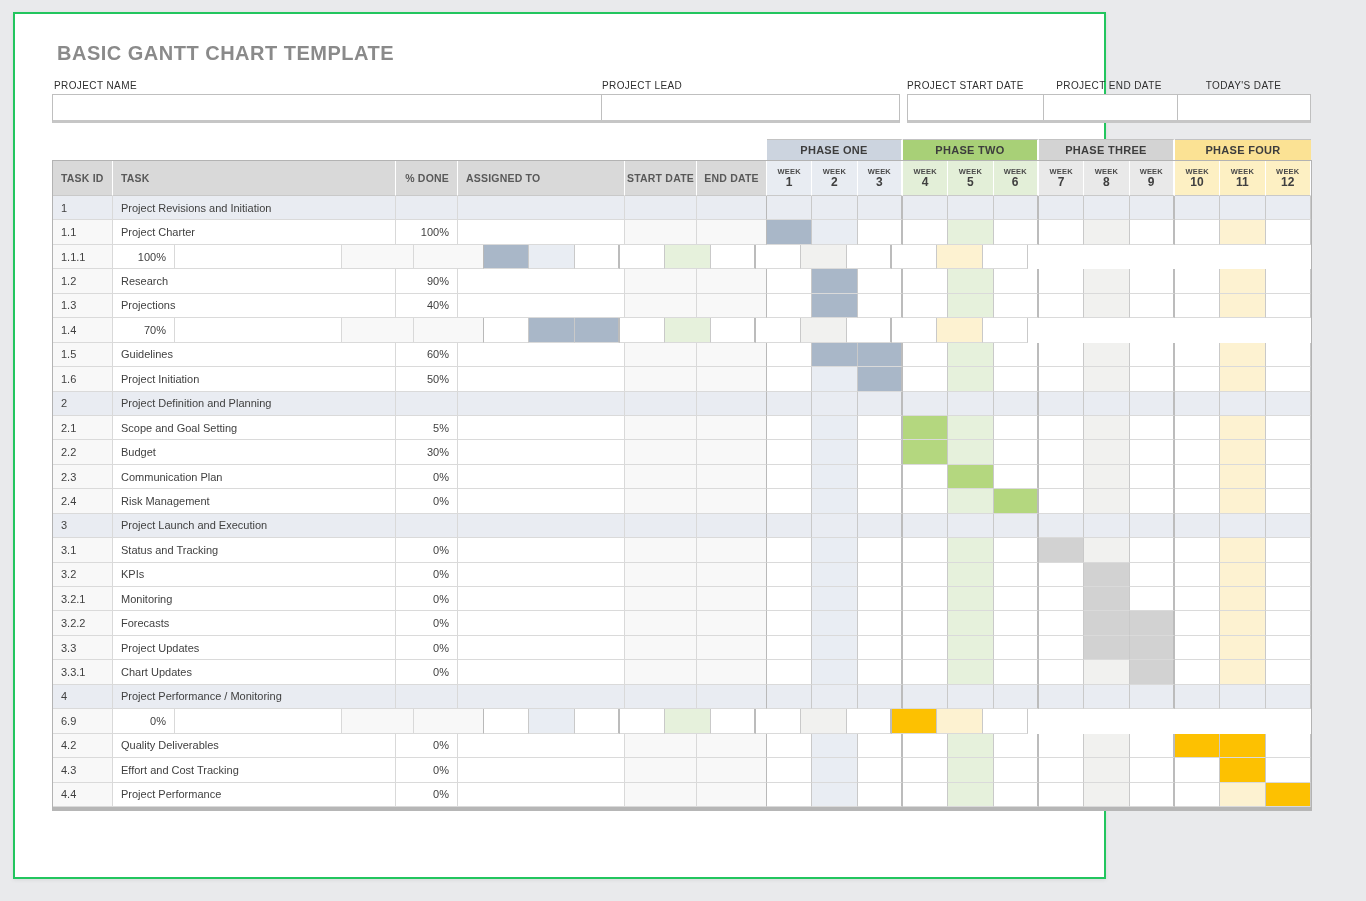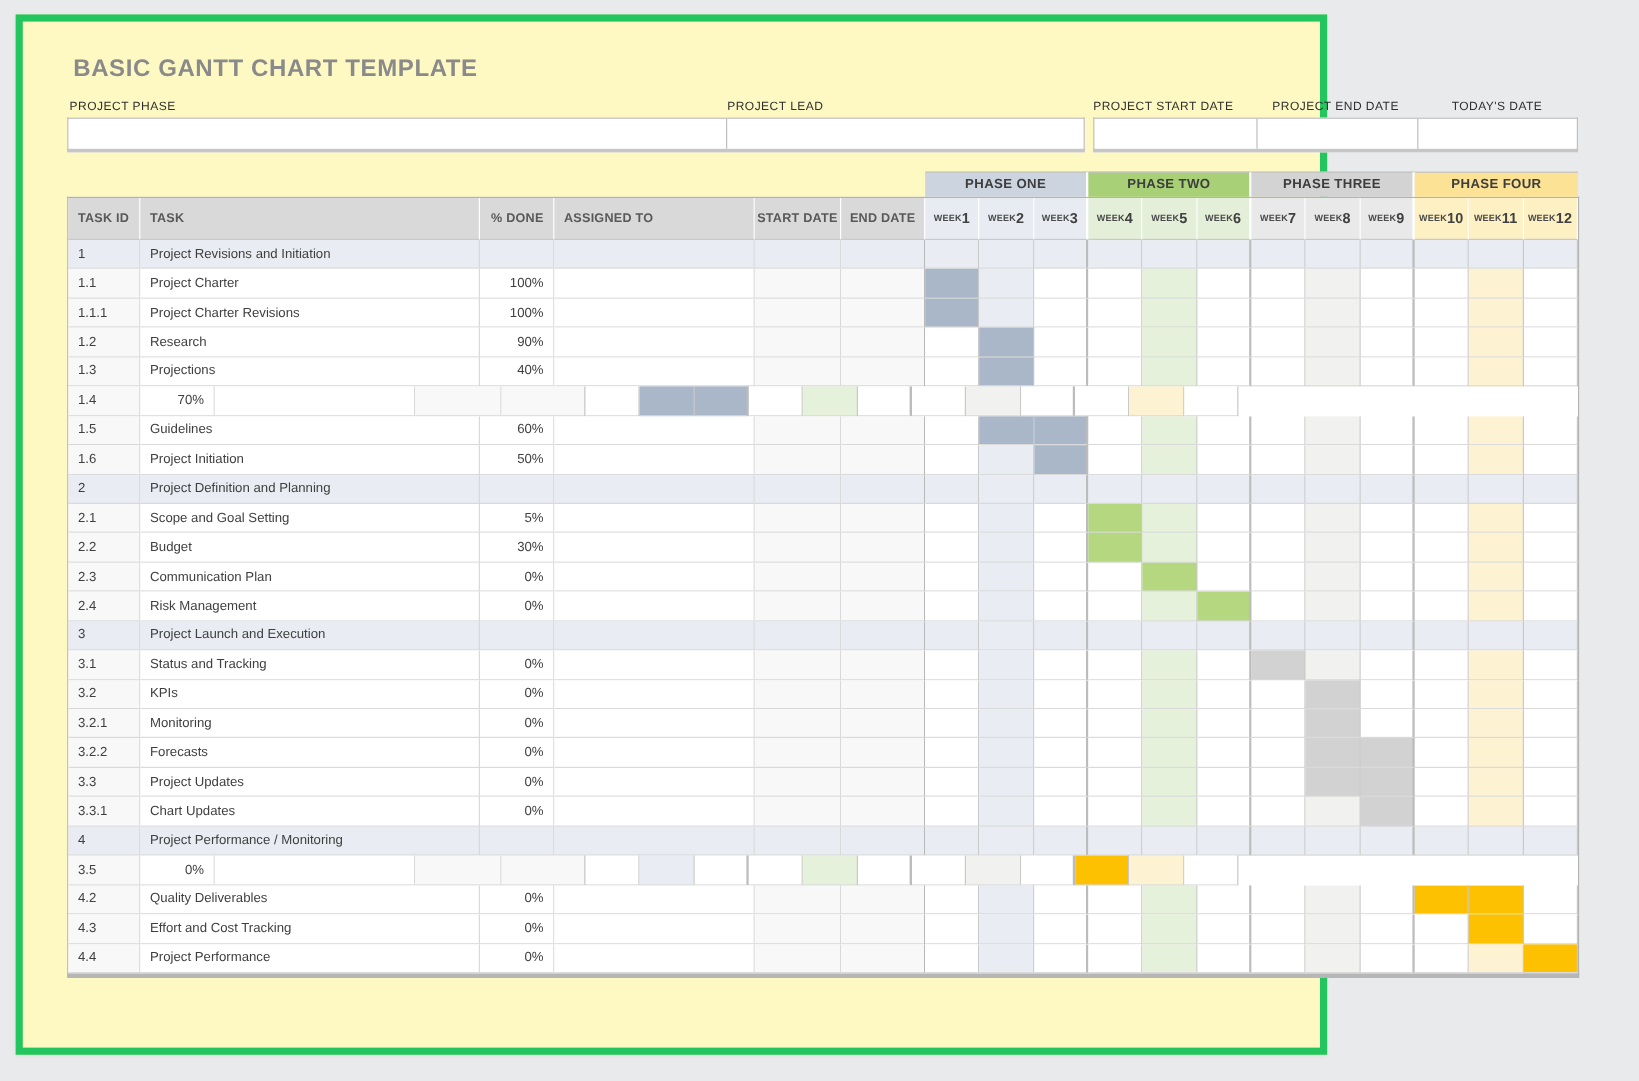--- a/index.html
+++ b/index.html
@@ -1,19 +1,19 @@
 <!DOCTYPE html>
 <html><head>
 <meta charset="utf-8">
 <style>
   * { margin:0; padding:0; box-sizing:border-box; }
   html,body { width:1366px; height:901px; }
   body { background:#e9eaec; font-family:"Liberation Sans", sans-serif; position:relative; }
   .sheet { position:absolute; left:13px; top:12px; width:1093px; height:867px;
-           background:#fef9c3; border:6px solid #22c55e; box-shadow:0 1px 4px rgba(0,0,0,.08); }
+           background:#ffffff; border:2px solid #22c55e; box-shadow:0 1px 4px rgba(0,0,0,.08); }
   .title { position:absolute; left:42px; top:28px; font-size:20px; font-weight:bold;
            color:#8a8a8a; letter-spacing:.5px; }
   .flabel { position:absolute; top:66px; font-size:10px; color:#2f2f2f; letter-spacing:.4px; }
   .lbl-name { left:39px; }
   .lbl-lead { left:587px; }
   .lbl-start { left:892px; width:135px; text-align:left; }
   .lbl-end   { left:1027px; width:134px; text-align:center; }
   .lbl-today { left:1161px; width:135px; text-align:center; }
   .field-group { position:absolute; top:80px; height:29px; display:flex;
                  border:1px solid #bfbfbf; border-bottom:3px solid #c6c6c6; background:#fff; }
@@ -33,21 +33,21 @@
                   border-top:1px solid #c3c3c3; }
   .phase-banner + .phase-banner { margin-left:0; }
   .pb-gap { border-right:2px solid #ffffff; }
 
   .grid { width:1260px; border:1px solid #b3b3b3; border-bottom:4px solid #b6b6b6; background:#fff; }
   .row { display:flex; width:1258px; }
   .header-row { height:35px; }
   .header-row > div { background:#d9d9d9; border-right:1px solid #ffffff; border-bottom:1px solid #c9c9c9;
                       font-size:10.5px; font-weight:bold; color:#595959; letter-spacing:.2px;
                       display:flex; align-items:center; }
-  .hweek { flex-direction:row; justify-content:center; text-align:center; line-height:1.05; }
+  .hweek { flex-direction:column; justify-content:center; text-align:center; line-height:1.05; }
   .hweek .wk { font-size:7.5px; font-weight:bold; color:#4a4a4a; }
   .hweek .wn { font-size:12px; font-weight:bold; color:#404040; }
 
   .c-id{width:60px;} .c-task{width:283px;} .c-done{width:62px;}
   .c-assigned{width:167px;} .c-start{width:72px;} .c-end{width:70px;}
   .c-week{width:45.333px;}
   .pad-l{padding-left:8px;} 
   .align-r{justify-content:flex-end; padding-right:8px;}
   .align-c{justify-content:center; text-align:center;}
 
@@ -59,21 +59,21 @@
   .body-row > .c-end { border-right:1px solid #b9b9b9; }
   .body-row > .c-id, .body-row > .c-start, .body-row > .c-end { background:#f8f8f8; }
   .section-row > div { background:#e9ecf2 !important; }
 </style>
 </head>
 <body>
 
 <div class="sheet">
   <div class="title">BASIC GANTT CHART TEMPLATE</div>
 
-  <div class="flabel lbl-name">PROJECT PHASE</div>
+  <div class="flabel lbl-name">PROJECT NAME</div>
   <div class="flabel lbl-lead">PROJECT LEAD</div>
   <div class="flabel lbl-start">PROJECT START DATE</div>
   <div class="flabel lbl-end">PROJECT END DATE</div>
   <div class="flabel lbl-today">TODAY'S DATE</div>
 
   <div class="field-group fg-left">
     <input class="field-input fi-name" value="" style="">
     <input class="field-input fi-lead" value="" style="">
   </div>
   <div class="field-group fg-right">
@@ -181,21 +181,20 @@
           <div class="c-week wb"></div>
           <div class="c-week"></div>
           <div class="c-week" style="background: rgb(241, 241, 239);"></div>
           <div class="c-week wb"></div>
           <div class="c-week"></div>
           <div class="c-week" style="background: rgb(253, 242, 209);"></div>
           <div class="c-week"></div>
         </div>
         <div class="row body-row">
           <div class="c-id pad-l">1.1.1</div>
-          <div class="c-task pad-l">Project Charter Revisions</div>
           <div class="c-done align-r">100%</div>
           <div class="c-assigned pad-l"></div>
           <div class="c-start align-c"></div>
           <div class="c-end align-c"></div>
           <div class="c-week" style="background: rgb(169, 183, 200);"></div>
           <div class="c-week" style="background: rgb(233, 237, 243);"></div>
           <div class="c-week wb"></div>
           <div class="c-week"></div>
           <div class="c-week" style="background: rgb(230, 241, 220);"></div>
           <div class="c-week wb"></div>
@@ -559,21 +558,21 @@
           <div class="c-week"></div>
           <div class="c-week wb"></div>
           <div class="c-week"></div>
           <div class="c-week"></div>
           <div class="c-week wb"></div>
           <div class="c-week"></div>
           <div class="c-week"></div>
           <div class="c-week"></div>
         </div>
         <div class="row body-row">
-          <div class="c-id pad-l">3.5</div>
+          <div class="c-id pad-l">6.9</div>
           <div class="c-done align-r">0%</div>
           <div class="c-assigned pad-l"></div>
           <div class="c-start align-c"></div>
           <div class="c-end align-c"></div>
           <div class="c-week"></div>
           <div class="c-week" style="background: rgb(233, 237, 243);"></div>
           <div class="c-week wb"></div>
           <div class="c-week"></div>
           <div class="c-week" style="background: rgb(230, 241, 220);"></div>
           <div class="c-week wb"></div>

